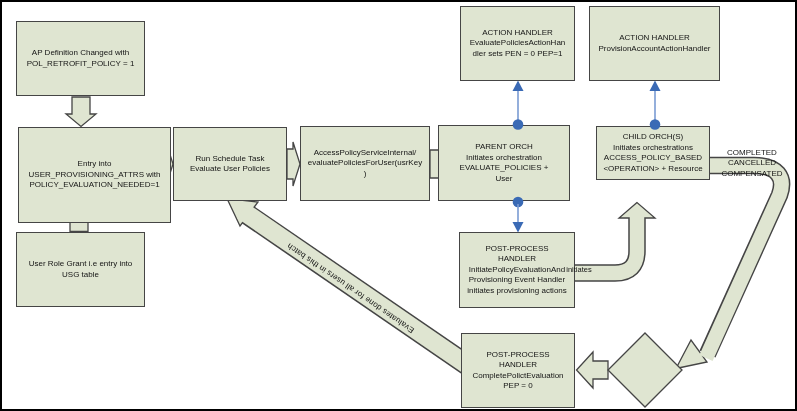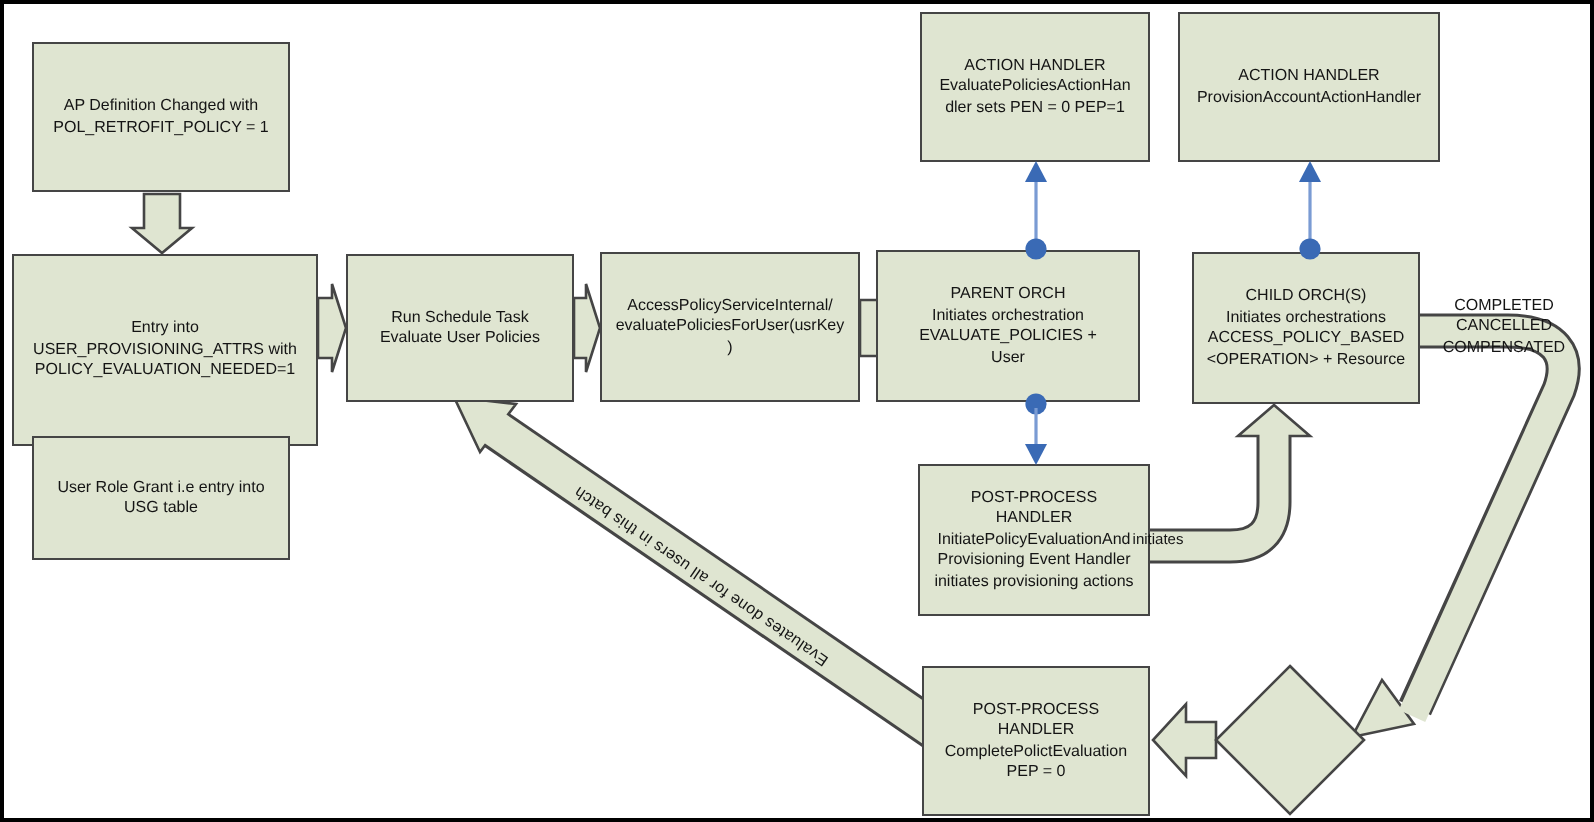--- a/index.html
+++ b/index.html
@@ -81,25 +81,25 @@
       <polygon class="blk" points="225,196.5 256,200 238,224"></polygon>
       <path class="shaft-green" stroke-width="18" d="M471,367 L240,208.5"></path>
     </g>
 
     <polygon class="blk" points="643,331 680,368 643,405 606,368"></polygon>
   </svg>
 
   <div class="node" style="left:14px;top:19px;width:129px;height:75px">AP Definition Changed with
 POL_RETROFIT_POLICY = 1</div>
 
-  <div class="node" style="left:4px;top:125px;width:153px;height:96px">Entry into
+  <div class="node" style="left:16px;top:125px;width:153px;height:96px">Entry into
 USER_PROVISIONING_ATTRS with
 POLICY_EVALUATION_NEEDED=1</div>
 
-  <div class="node" style="left:14px;top:216px;width:129px;height:62px">User Role Grant i.e entry into
+  <div class="node" style="left:14px;top:230px;width:129px;height:75px">User Role Grant i.e entry into
 USG table</div>
 
   <div class="node" style="left:171px;top:125px;width:114px;height:74px">Run Schedule Task
 Evaluate User Policies</div>
 
   <div class="node" style="left:298px;top:124px;width:130px;height:75px">AccessPolicyServiceInternal/
 evaluatePoliciesForUser(usrKey
 )</div>
 
   <div class="node" style="left:436px;top:123px;width:132px;height:76px">PARENT ORCH
@@ -107,21 +107,21 @@
 EVALUATE_POLICIES +
 User</div>
 
   <div class="node" style="left:458px;top:4px;width:115px;height:75px">ACTION HANDLER
 EvaluatePoliciesActionHan
 dler sets PEN = 0 PEP=1</div>
 
   <div class="node" style="left:587px;top:4px;width:131px;height:75px">ACTION HANDLER
 ProvisionAccountActionHandler</div>
 
-  <div class="node" style="left:594px;top:124px;width:114px;height:76px">CHILD ORCH(S)
+  <div class="node" style="left:594px;top:124px;width:114px;height:54px">CHILD ORCH(S)
 Initiates orchestrations
 ACCESS_POLICY_BASED
 &lt;OPERATION&gt; + Resource</div>
 
   <div class="node" style="left:457px;top:230px;width:116px;height:76px">POST-PROCESS
 HANDLER
 InitiatePolicyEvaluationAnd
 Provisioning Event Handler
 initiates provisioning actions</div>
 

